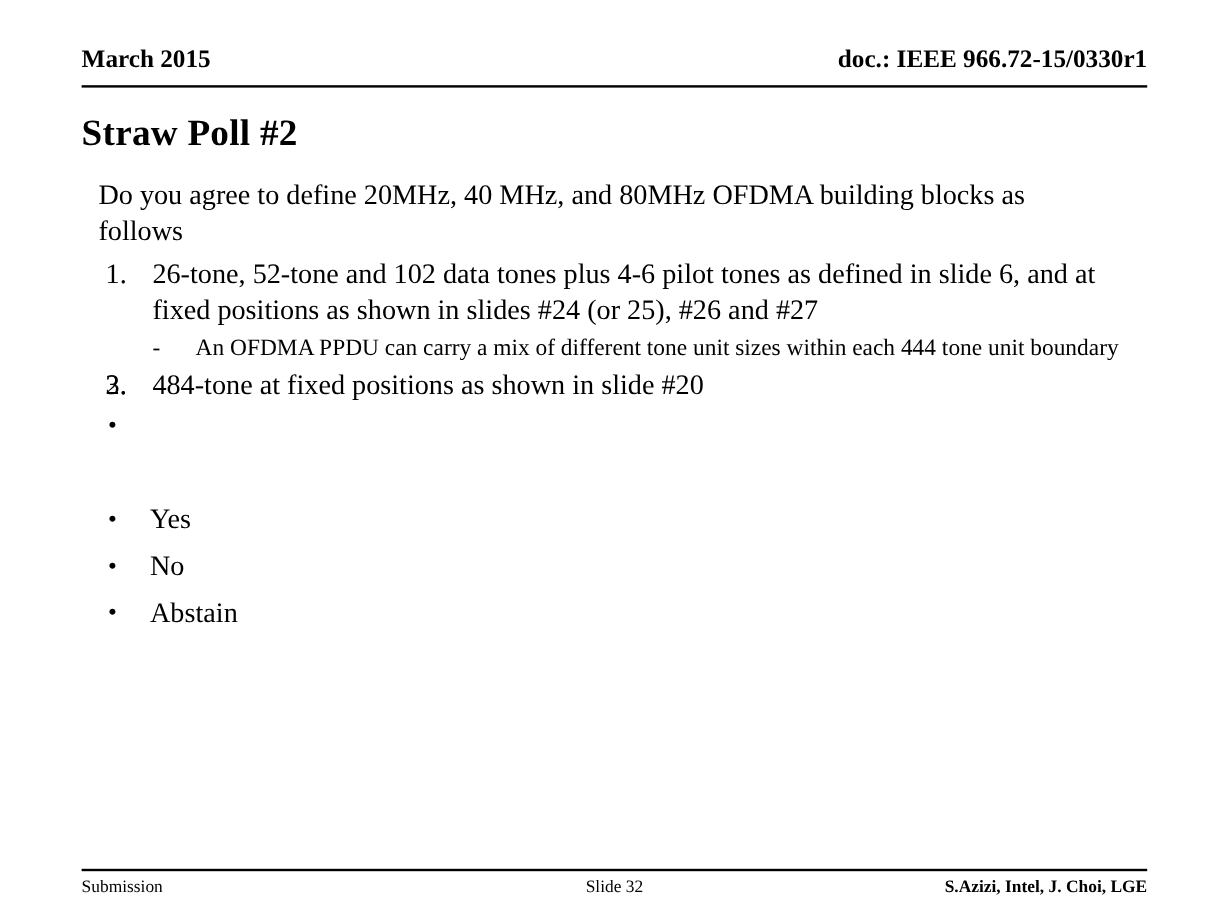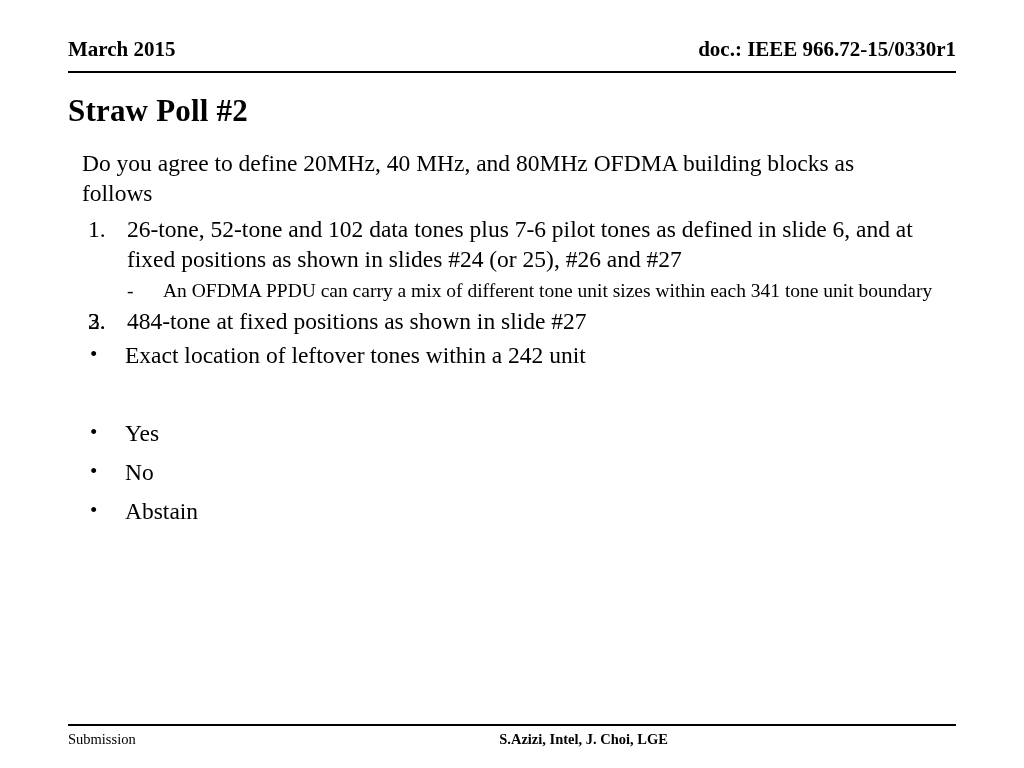--- a/index.html
+++ b/index.html
@@ -185,46 +185,45 @@
   <div class="title">Straw Poll #2</div>
 
   <div class="body">
 
     <p class="para">Do you agree to define 20MHz, 40 MHz, and 80MHz OFDMA building blocks as follows</p>
 
     <ol class="numlist">
 
       <li class="numitem">
         <span class="marker">1.</span>
-        <span>26-tone, 52-tone and 102 data tones plus 7-6 pilot tones as defined in slide 6, and at fixed positions as shown in slides #24 (or 25), #26 and #27</span>
+        <span>26-tone, 52-tone and 102 data tones plus 4-6 pilot tones as defined in slide 6, and at fixed positions as shown in slides #24 (or 25), #26 and #27</span>
         <ul class="sublist">
           <li class="subitem">
             <span class="marker">-</span>
-            <span>An OFDMA PPDU can carry a mix of different tone unit sizes within each 341 tone unit boundary</span>
+            <span>An OFDMA PPDU can carry a mix of different tone unit sizes within each 444 tone unit boundary</span>
           </li>
         </ul>
       </li>
 
       <li class="numitem">
         <span class="marker">2.</span>
       </li>
 
       <li class="numitem">
         <span class="marker">3.</span>
-        <span>484-tone at fixed positions as shown in slide #27</span>
+        <span>484-tone at fixed positions as shown in slide #20</span>
       </li>
 
     </ol>
 
 
     <ul class="bullist">
 
       <li class="bulitem">
         <span class="marker">•</span>
-        <span>Exact location of leftover tones within a 242 unit</span>
       </li>
 
       <li class="bulitem spacer"></li>
 
       <li class="bulitem">
         <span class="marker">•</span>
         <span>Yes</span>
       </li>
 
       <li class="bulitem">
@@ -237,16 +236,17 @@
         <span>Abstain</span>
       </li>
 
     </ul>
 
   </div>
 
   <div class="footer-rule"></div>
   <div class="footer">
     <span class="footer-left">Submission</span>
+    <span class="footer-center">Slide 32</span>
     <span class="footer-right">S.Azizi, Intel, J. Choi, LGE</span>
   </div>
 
 </div>
 
 </body></html>

